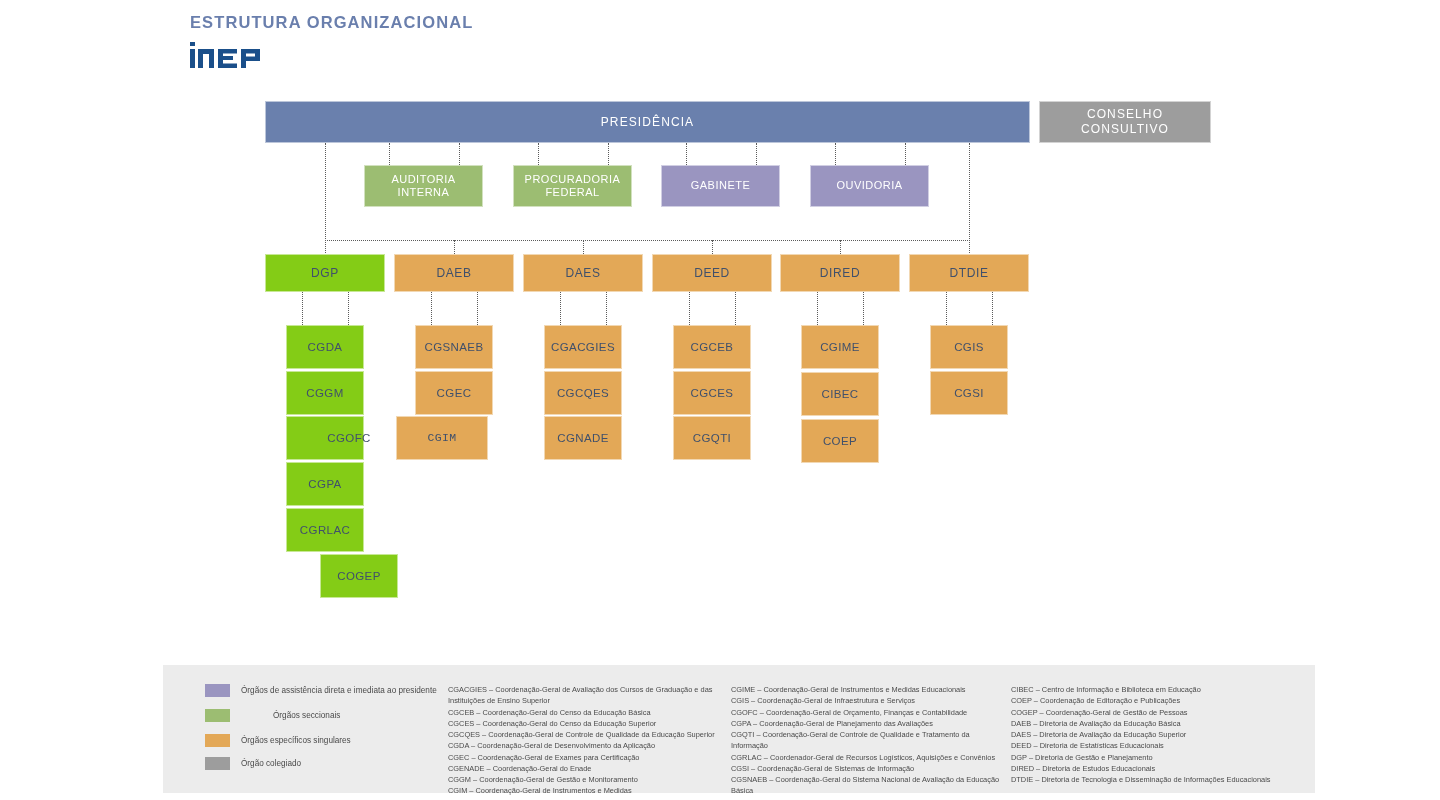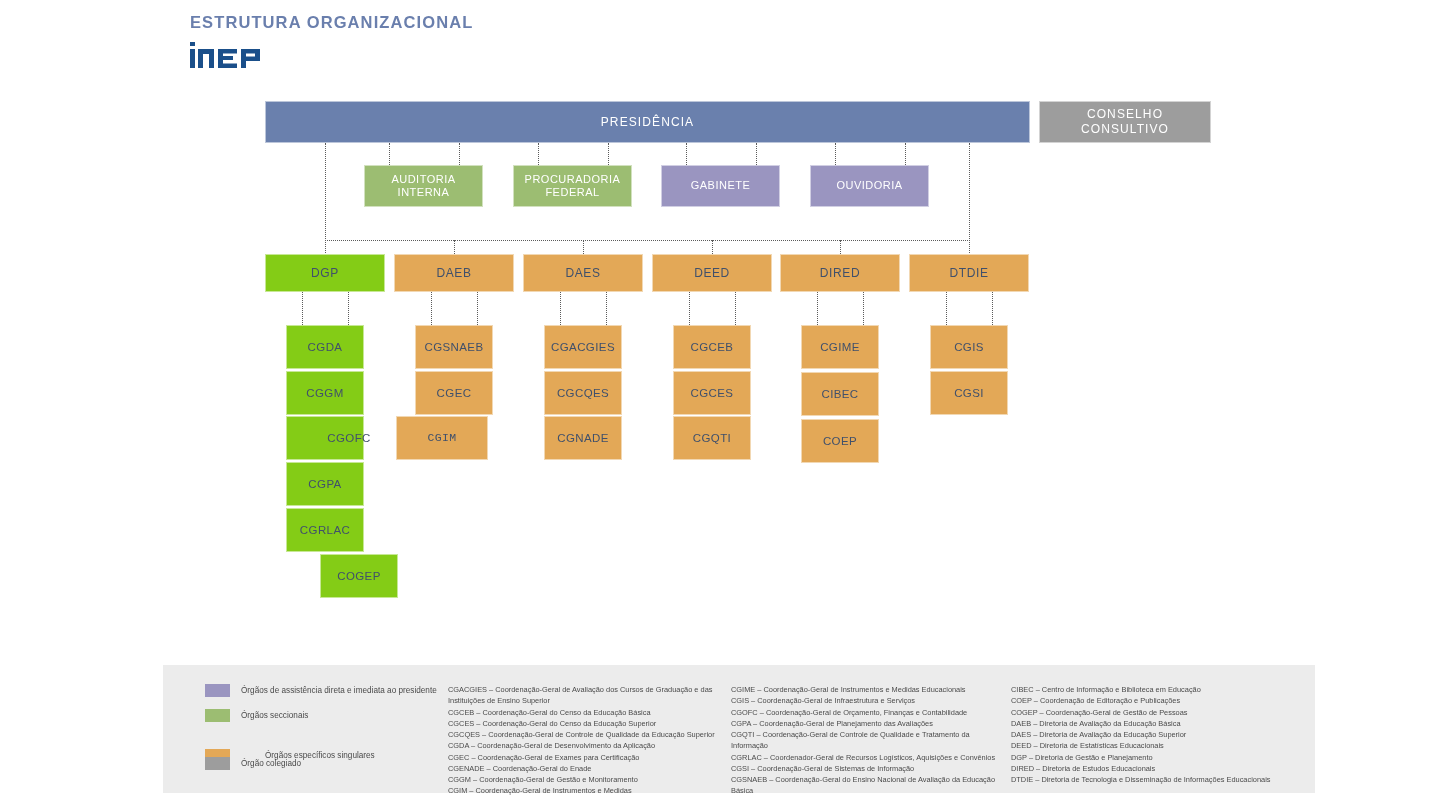--- a/index.html
+++ b/index.html
@@ -251,25 +251,25 @@
   <div class="box b-orange b-dir lvl4" style="left:930px;top:371px;width:78px;height:44px;">
     <span>CGSI</span>
   </div>
 
   <div class="legend-panel">
 
     <div class="sw-row" style="left:42px;top:19px;">
       <span class="swatch" style="background:#9a95c0;"></span>
       <span class="sw-label">Órgãos de assistência direta e imediata ao presidente</span>
     </div>
-    <div class="sw-row" style="left:42px;top:44px;">
+    <div class="sw-row" style="left:42px;top:44px;gap:32px;">
       <span class="swatch" style="background:#9cbd72;"></span>
       <span class="sw-label">Órgãos seccionais</span>
     </div>
-    <div class="sw-row" style="left:42px;top:84px;gap:24px;">
+    <div class="sw-row" style="left:42px;top:69px;">
       <span class="swatch" style="background:#e3a857;"></span>
       <span class="sw-label">Órgãos específicos singulares</span>
     </div>
     <div class="sw-row" style="left:42px;top:92px;">
       <span class="swatch" style="background:#9d9d9d;"></span>
       <span class="sw-label">Órgão colegiado</span>
     </div>
   </div>
 
   <div class="abbr-col c1">
@@ -285,21 +285,21 @@
   </div>
 
   <div class="abbr-col c2">
     <div>CGIME – Coordenação-Geral de Instrumentos e Medidas Educacionais</div>
     <div>CGIS – Coordenação-Geral de Infraestrutura e Serviços</div>
     <div>CGOFC – Coordenação-Geral de Orçamento, Finanças e Contabilidade</div>
     <div>CGPA – Coordenação-Geral de Planejamento das Avaliações</div>
     <div>CGQTI – Coordenação-Geral de Controle de Qualidade e Tratamento da Informação</div>
     <div>CGRLAC – Coordenador-Geral de Recursos Logísticos, Aquisições e Convênios</div>
     <div>CGSI – Coordenação-Geral de Sistemas de Informação</div>
-    <div>CGSNAEB – Coordenação-Geral do Ensino Nacional de Avaliação da Educação Básica</div>
+    <div>CGSNAEB – Coordenação-Geral do Sistema Nacional de Avaliação da Educação Básica</div>
   </div>
 
   <div class="abbr-col c3">
     <div>CIBEC – Centro de Informação e Biblioteca em Educação</div>
     <div>COEP – Coordenação de Editoração e Publicações</div>
     <div>COGEP – Coordenação-Geral de Gestão de Pessoas</div>
     <div>DAEB – Diretoria de Avaliação da Educação Básica</div>
     <div>DAES – Diretoria de Avaliação da Educação Superior</div>
     <div>DEED – Diretoria de Estatísticas Educacionais</div>
     <div>DGP – Diretoria de Gestão e Planejamento</div>

